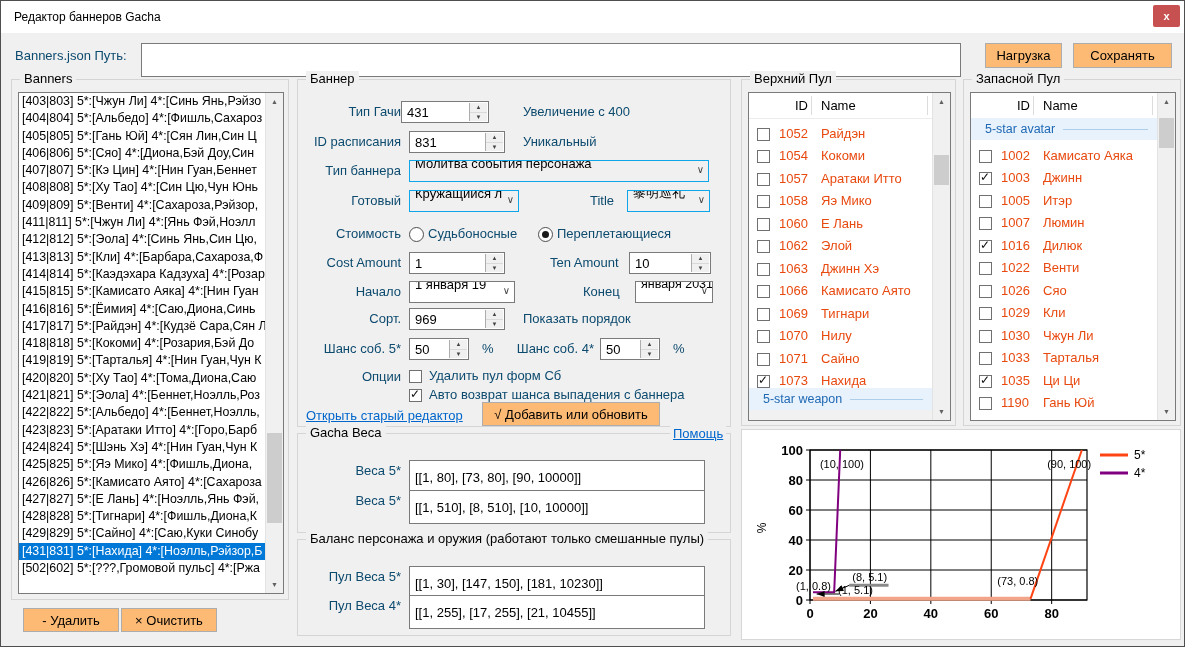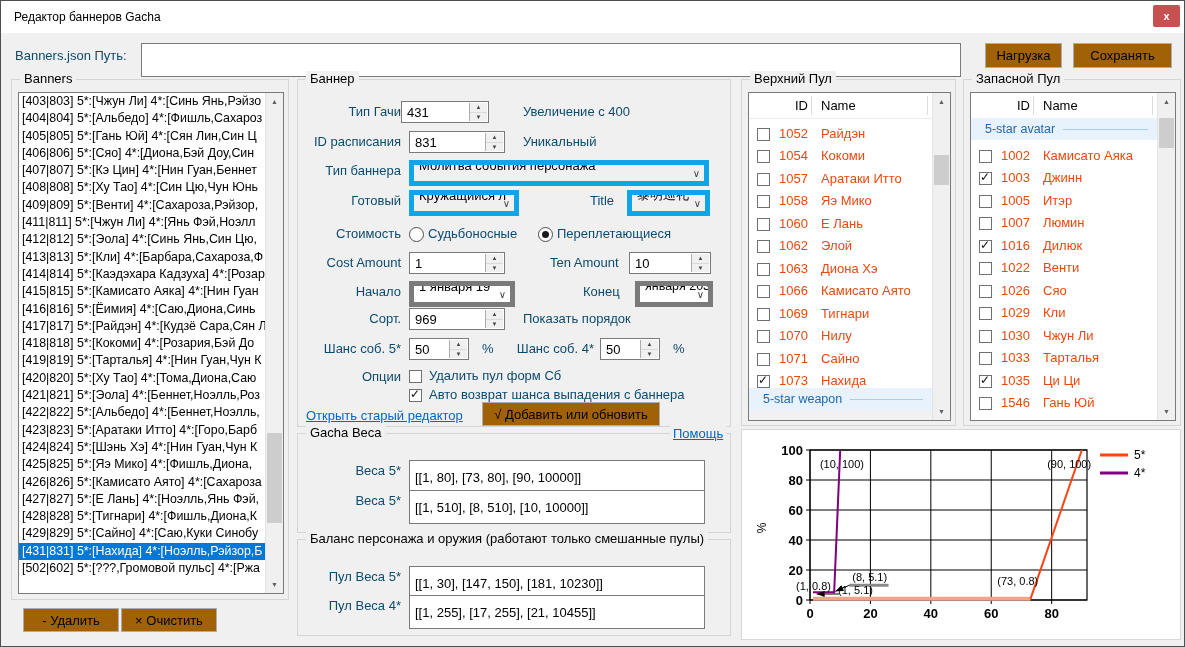--- a/index.html
+++ b/index.html
@@ -8,31 +8,31 @@
        border:1px solid #4f4f4f;box-sizing:border-box;}
   
   .titlebar{position:absolute;left:0;top:0;right:0;height:32px;background:#ffffff;}
   .titletext{position:absolute;left:13px;top:9px;font-size:12px;color:#000;white-space:nowrap;}
   .closebtn{position:absolute;right:4px;top:4px;width:27px;height:22px;background:#c75050;
             color:#fff;font-size:11px;font-weight:bold;display:flex;align-items:center;
             justify-content:center;border-radius:2px;cursor:pointer;}
   
   .lbl{position:absolute;font-size:13px;color:#0c4a6e;white-space:nowrap;}
   .rlabel{text-align:right;width:95px;left:8px;}
-  .btn{position:absolute;background:#a16207;border:1px solid #adadad;font-size:13px;color:#000;
+  .btn{position:absolute;background:#fdba74;border:1px solid #adadad;font-size:13px;color:#000;
        display:flex;align-items:center;justify-content:center;box-sizing:border-box;cursor:pointer;white-space:nowrap;}
   .tbx{position:absolute;background:#fff;border:1px solid #7a7a7a;box-sizing:border-box;height:22px;
        font-size:13px;display:flex;align-items:center;padding:0 5px;white-space:nowrap;overflow:hidden;}
   input.tbx{font-family:"Liberation Sans",sans-serif;outline:none;display:block;padding:16px 5px;}
   .spin{padding-right:20px;}
   .spin-btns{position:absolute;right:1px;top:1px;bottom:1px;width:17px;display:flex;flex-direction:column;
              border-left:1px solid #adadad;background:#f0f0f0;}
   .spin-btns span{flex:1;display:flex;align-items:center;justify-content:center;font-size:6px;color:#444;}
   .spin-btns span:first-child{border-bottom:1px solid #d9d9d9;}
-  .combo{position:absolute;height:22px;background:#f0f0f0;border:5px solid #0ea5e9;box-sizing:border-box;
+  .combo{position:absolute;height:22px;background:#f0f0f0;border:1px solid #0ea5e9;box-sizing:border-box;
          font-size:13px;display:flex;align-items:center;padding:0 18px 16px 5px;white-space:nowrap;overflow:hidden;cursor:default;}
   .combo.white{background:#fff;border-color:#7a7a7a;}
   .chev{position:absolute;right:4px;top:4px;font-size:10px;color:#444;line-height:1;}
   .link{position:absolute;font-size:13px;color:#0066cc;text-decoration:underline;white-space:nowrap;cursor:pointer;}
   .radio{width:13px;height:13px;border:1px solid #4d4d4d;border-radius:50%;background:#fff;
          display:inline-block;position:absolute;}
   .radio.on::after{content:"";position:absolute;left:3px;top:3px;right:3px;bottom:3px;background:#1a1a1a;border-radius:50%;}
   .cbx{width:13px;height:13px;border:1px solid #707070;background:#fff;position:absolute;box-sizing:border-box;}
   .cbx.on::after{content:"\2713";position:absolute;left:0px;top:-3px;font-size:12px;color:#111;}
   
@@ -285,21 +285,21 @@
           <span class="pname">Е Лань</span>
         </div>
         <div class="pool-row">
           <span class="cbx"></span>
           <span class="pid">1062</span>
           <span class="pname">Элой</span>
         </div>
         <div class="pool-row">
           <span class="cbx"></span>
           <span class="pid">1063</span>
-          <span class="pname">Диона Хэ</span>
+          <span class="pname">Джинн Хэ</span>
         </div>
         <div class="pool-row">
           <span class="cbx"></span>
           <span class="pid">1066</span>
           <span class="pname">Камисато Аято</span>
         </div>
         <div class="pool-row">
           <span class="cbx"></span>
           <span class="pid">1069</span>
           <span class="pname">Тигнари</span>
@@ -401,21 +401,21 @@
           <span class="pid">1033</span>
           <span class="pname">Тарталья</span>
         </div>
         <div class="pool-row">
           <span class="cbx on"></span>
           <span class="pid">1035</span>
           <span class="pname">Ци Ци</span>
         </div>
         <div class="pool-row">
           <span class="cbx"></span>
-          <span class="pid">1546</span>
+          <span class="pid">1190</span>
           <span class="pname">Гань Юй</span>
         </div>
         <div class="pool-row">
           <span class="cbx"></span>
           <span class="pid">1038</span>
           <span class="pname">Альбедо</span>
         </div>
       </div>
     <div class="vscroll">
       <div class="sb-btn" style="top:0;">▲</div>

